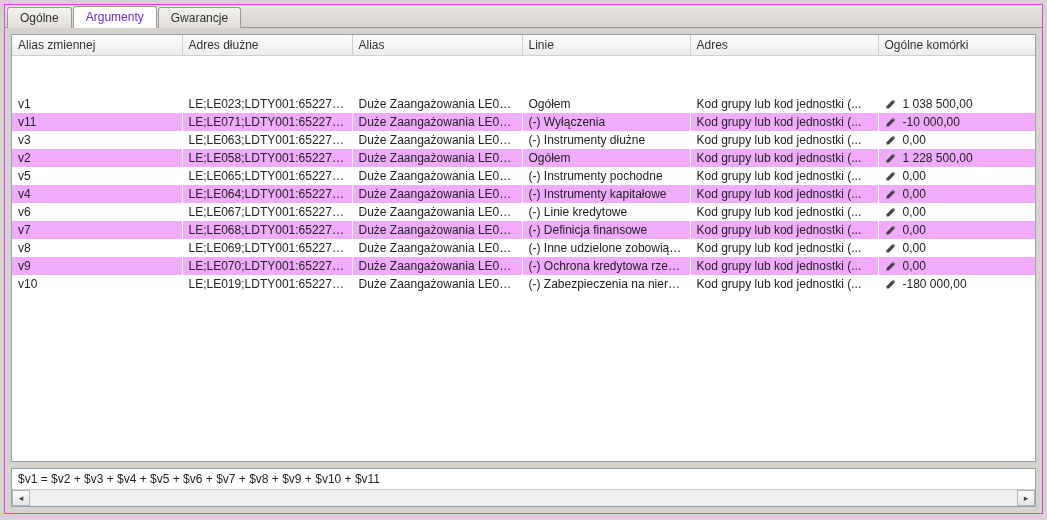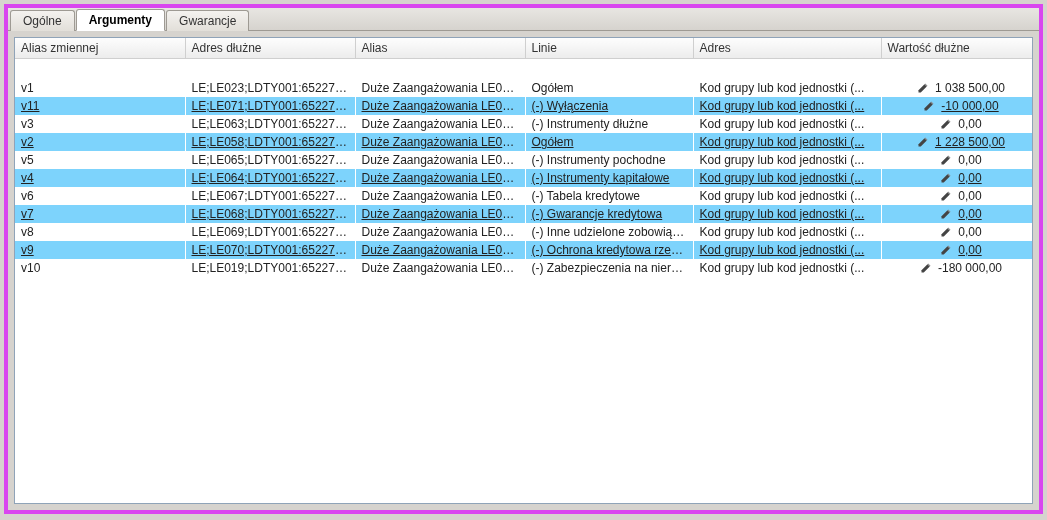--- a/index.html
+++ b/index.html
@@ -1,26 +1,26 @@
 <!DOCTYPE html>
 <html><head>
 <meta charset="utf-8">
 <style>
   html,body{margin:0;padding:0;font-family:"Segoe UI",Tahoma,Arial,sans-serif;font-size:12px;color:#222;}
   body{background:#d6d3ce;width:1047px;height:520px;box-sizing:border-box;padding:4px;}
-  .window{border:4px solid #d946ef;background:#d6d3ce;height:510px;box-sizing:border-box;display:flex;flex-direction:column;}
+  .window{border:1px solid #d946ef;background:#d6d3ce;height:510px;box-sizing:border-box;display:flex;flex-direction:column;}
   .tabstrip{display:flex;align-items:flex-end;height:22px;padding-left:2px;background:linear-gradient(#e8e6e2,#d6d3ce);border-bottom:1px solid #9e9a93;}
   .tab{padding:3px 12px 3px 12px;border:1px solid #9e9a93;border-bottom:none;margin-right:1px;background:linear-gradient(#f4f2ef,#e2dfd9);border-radius:3px 3px 0 0;color:#333;cursor:pointer;position:relative;top:1px;}
-  .tab.active{background:#ffffff;border-bottom:1px solid #ffffff;font-weight:bold;color:#000000;}
-  .content{flex:1;background:#ffffff;margin:6px;border:1px solid #8fa3b8;display:flex;flex-direction:column;overflow:hidden;}
+  .tab.active{background:#ffffff;border-bottom:1px solid #ffffff;font-weight:normal;color:#6d28d9;}
+  .content{flex:1;background:#ffffff;margin:6px;border:1px solid #8fa3b8;display:flex;flex-direction:column;overflow:hidden;gap:19px;}
   table{border-collapse:collapse;width:100%;table-layout:fixed;}
   thead th{background:linear-gradient(#fdfdfd,#ececec);border-right:1px solid #cfcfcf;border-bottom:1px solid #cfcfcf;text-align:left;font-weight:normal;padding:3px 6px;color:#333;white-space:nowrap;overflow:hidden;text-overflow:ellipsis;}
   tbody td{padding:1px 6px;white-space:nowrap;overflow:hidden;text-overflow:ellipsis;border-right:1px solid transparent;height:16px;line-height:16px;}
-  tbody tr.alt{background:#7dd3fc;text-decoration:underline;}
-  .valcell{display:flex;justify-content:center;align-items:center;gap:6px;}
+  tbody tr.alt{background:#f0abfc;}
+  .valcell{display:flex;justify-content:flex-start;align-items:center;gap:6px;}
   .valcell .num{text-align:right;}
   .pencil{width:12px;height:12px;flex:0 0 12px;}
   .tbody-wrap{flex:1;overflow:hidden;margin-top:20px;}
   .formula-bar{margin:0 6px 6px 6px;border:1px solid #8fa3b8;background:#ffffff;display:flex;flex-direction:column;}
   .formula-text{padding:3px 6px;font-family:inherit;white-space:nowrap;overflow:hidden;}
   .hscroll{height:16px;background:#ececec;border-top:1px solid #cfcfcf;display:flex;align-items:center;justify-content:space-between;}
   .hscroll .arrow{width:16px;height:14px;border:1px solid #b5b5b5;background:linear-gradient(#fdfdfd,#e4e4e4);display:flex;align-items:center;justify-content:center;font-size:9px;color:#444;cursor:pointer;}
   .hscroll .track{flex:1;height:14px;background:#f0f0f0;}
   col.c1{width:170px}col.c2{width:170px}col.c3{width:170px}col.c4{width:168px}col.c5{width:188px}col.c6{width:160px}
 </style>
@@ -44,21 +44,21 @@
           <col class="c5">
           <col class="c6">
         </colgroup>
       <thead>
         <tr>
           <th>Alias zmiennej</th>
           <th>Adres dłużne</th>
           <th>Alias</th>
           <th>Linie</th>
           <th>Adres</th>
-          <th>Wartość dłużne</th>
+          <th>Ogólne komórki</th>
         </tr>
       </thead>
     </table>
     <div class="tbody-wrap">
       <table>
         <colgroup>
             <col class="c1">
             <col class="c2">
             <col class="c3">
             <col class="c4">
@@ -159,37 +159,37 @@
                     <path d="M11 2 L14 5 L13 6 L10 3 Z" fill="#888"></path>
                   </svg>
                   <span class="num">0,00</span>
                 </div>
               </td>
             </tr>
             <tr>
               <td>v6</td>
               <td>LE;LE067;LDTY001:652272104;;E</td>
               <td>Duże Zaangażowania LE01 (D...</td>
-              <td>(-) Tabela kredytowe</td>
+              <td>(-) Linie kredytowe</td>
               <td>Kod grupy lub kod jednostki (...</td>
               <td>
                 <div class="valcell">
                   <svg class="pencil" viewBox="0 0 16 16">
                     <path d="M2 11 L10 3 L13 6 L5 14 L2 14 Z" fill="#444"></path>
                     <path d="M11 2 L14 5 L13 6 L10 3 Z" fill="#888"></path>
                   </svg>
                   <span class="num">0,00</span>
                 </div>
               </td>
             </tr>
             <tr class="alt">
               <td>v7</td>
               <td>LE;LE068;LDTY001:652272104;;E</td>
               <td>Duże Zaangażowania LE01 (D...</td>
-              <td>(-) Gwarancje kredytowa</td>
+              <td>(-) Definicja finansowe</td>
               <td>Kod grupy lub kod jednostki (...</td>
               <td>
                 <div class="valcell">
                   <svg class="pencil" viewBox="0 0 16 16">
                     <path d="M2 11 L10 3 L13 6 L5 14 L2 14 Z" fill="#444"></path>
                     <path d="M11 2 L14 5 L13 6 L10 3 Z" fill="#888"></path>
                   </svg>
                   <span class="num">0,00</span>
                 </div>
               </td>
@@ -240,14 +240,22 @@
                   </svg>
                   <span class="num">-180 000,00</span>
                 </div>
               </td>
             </tr>
           </tbody>
       </table>
     </div>
   </div>
 
+  <div class="formula-bar">
+    <div class="formula-text">$v1   =   $v2   +   $v3   +   $v4   +   $v5   +   $v6   +   $v7   +   $v8   +   $v9   +   $v10   +   $v11</div>
+    <div class="hscroll">
+      <div class="arrow">◂</div>
+      <div class="track"></div>
+      <div class="arrow">▸</div>
+    </div>
+  </div>
 
 </div>
 
 </body></html>

